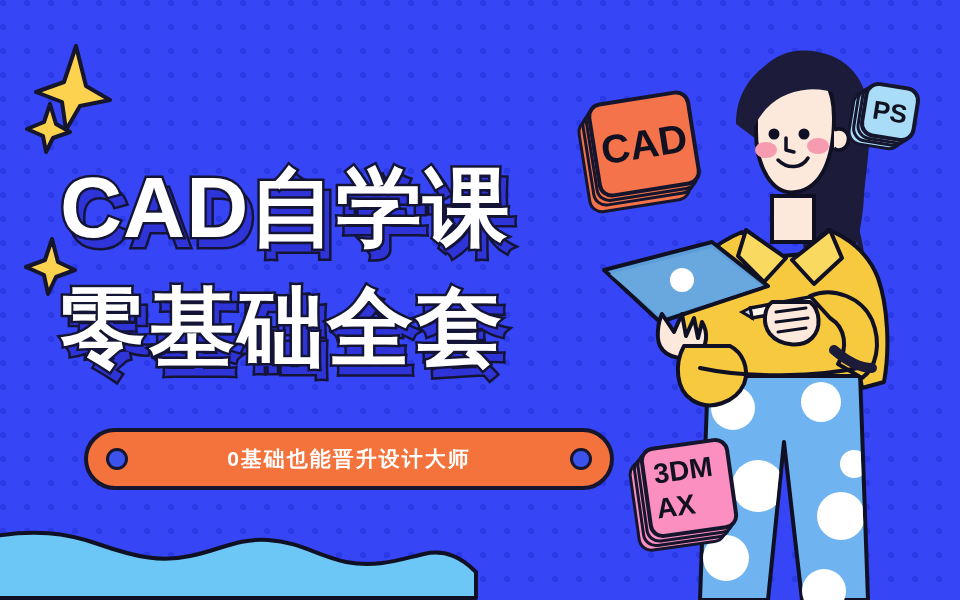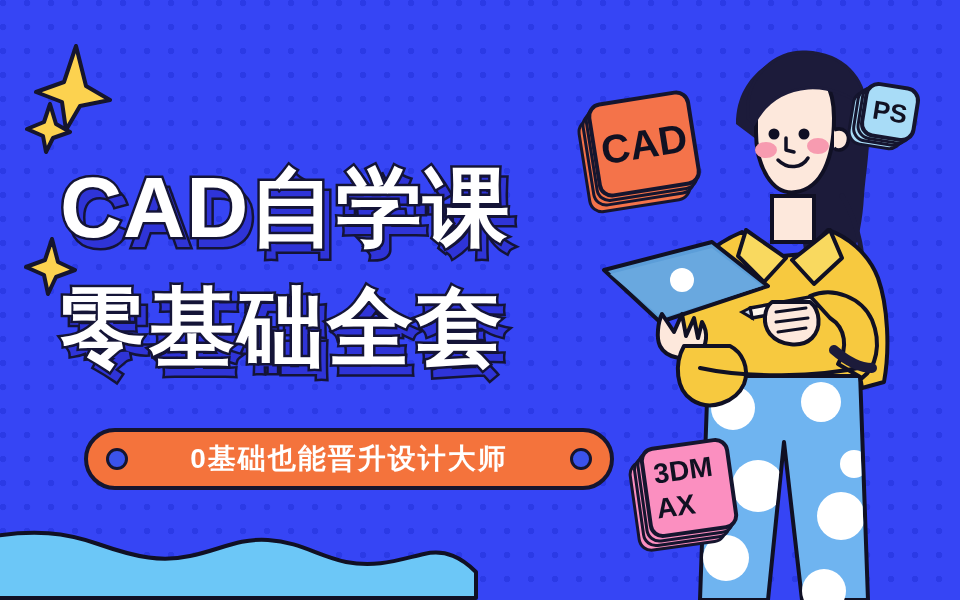--- a/index.html
+++ b/index.html
@@ -67,21 +67,21 @@
     box-sizing:border-box;
     display:flex;align-items:center;justify-content:space-between;
     padding:0 18px;
   }
   .pill-dot{
     width:22px;height:22px;border-radius:50%;
     background:#3b53ec;border:3.5px solid #15152e;box-sizing:border-box;
     flex:0 0 auto;
   }
   .pill-text{
-    color:#ffffff;font-size:28px;font-weight:bold;letter-spacing:2px;
+    color:#ffffff;font-size:21px;font-weight:bold;letter-spacing:2px;
     white-space:nowrap;
   }
 
   
   .card{position:absolute;}
   .card .stackwrap{position:relative;}
   .card .layer{
     position:absolute;box-sizing:border-box;
     border:3.5px solid #15152e;border-radius:14px;
   }

